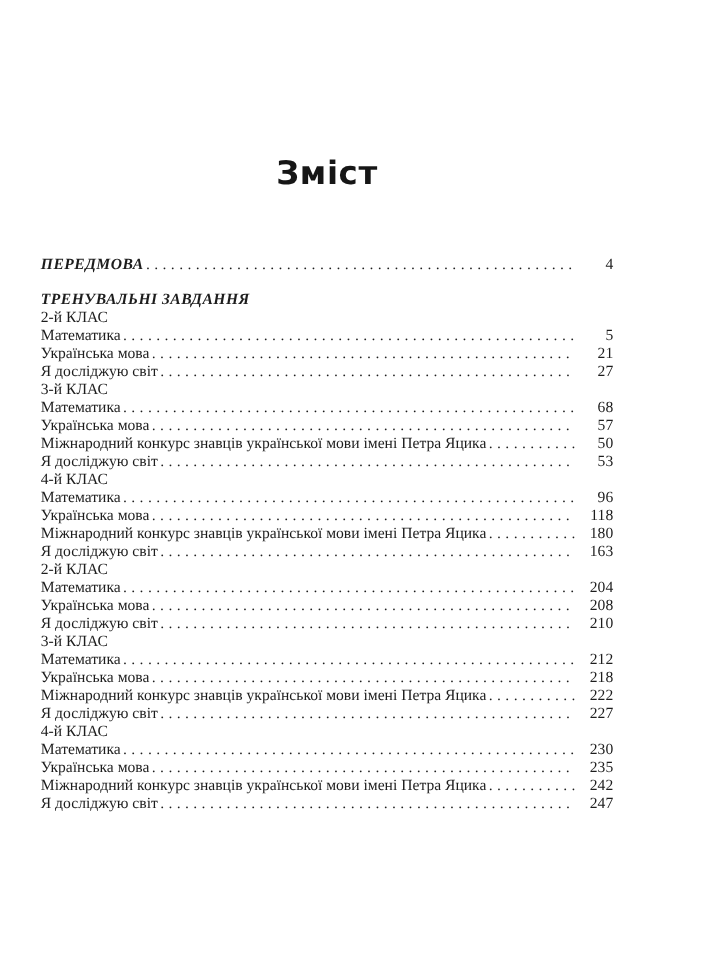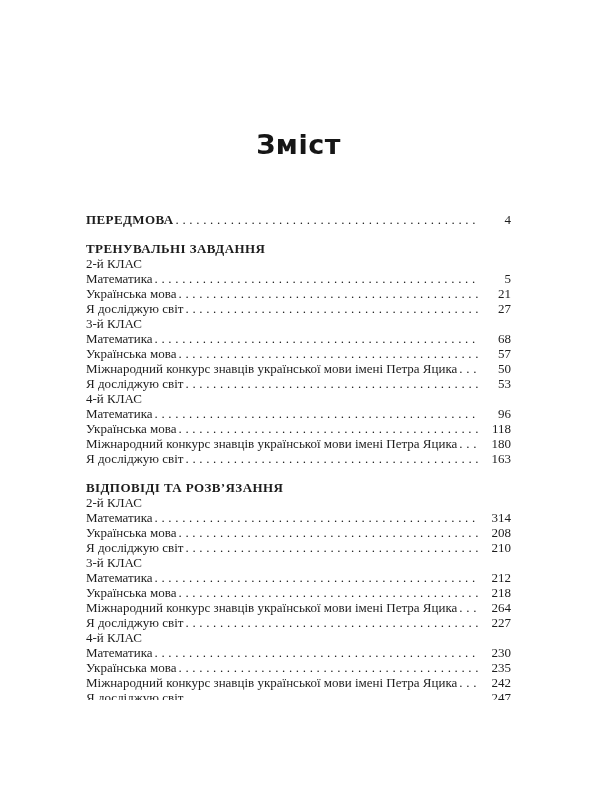--- a/index.html
+++ b/index.html
@@ -6,21 +6,21 @@
     margin: 0;
     padding: 0;
     background: #ffffff;
   }
   .page {
     position: relative;
     width: 600px;
     height: 700px;
     background: #ffffff;
     box-sizing: border-box;
-    padding: 130px 89px 0 86px;
+    padding: 130px 89px 0 34px;
     color: #1d1d1d;
     font-family: "Liberation Serif", serif;
     overflow: hidden;
   }
   .doc-title {
     margin: 0 0 52px 0;
     text-align: center;
     font-family: "DejaVu Sans", sans-serif;
     font-weight: 700;
     font-size: 27px;
@@ -39,20 +39,21 @@
     white-space: nowrap;
   }
   .toc-label {
     white-space: nowrap;
   }
   
   .type-chapter .toc-label,
   .type-section .toc-label {
     font-weight: 700;
     letter-spacing: 0.4px;
+    font-style: italic;
   }
   .type-section { margin-top: 14px; }
   .type-class   { margin-top: 0; }
   .type-chapter:not(:first-child) { margin-top: 10px; }
 
   .toc-dots {
     flex: 1 1 auto;
     overflow: hidden;
     white-space: nowrap;
     margin: 0 2px;
@@ -142,30 +143,27 @@
       <div class="toc-row type-entry">
         <span class="toc-label">Міжнародний конкурс знавців української мови імені Петра Яцика</span>
         <span class="toc-dots"></span>
         <span class="toc-page">180</span>
       </div>
       <div class="toc-row type-entry">
         <span class="toc-label">Я досліджую світ</span>
         <span class="toc-dots"></span>
         <span class="toc-page">163</span>
       </div>
-      <div class="toc-row type-section">
-        <span class="toc-label">ВІДПОВІДІ ТА РОЗВ’ЯЗАННЯ</span>
-      </div>
       <div class="toc-row type-class">
         <span class="toc-label">2-й КЛАС</span>
       </div>
       <div class="toc-row type-entry">
         <span class="toc-label">Математика</span>
         <span class="toc-dots"></span>
-        <span class="toc-page">314</span>
+        <span class="toc-page">204</span>
       </div>
       <div class="toc-row type-entry">
         <span class="toc-label">Українська мова</span>
         <span class="toc-dots"></span>
         <span class="toc-page">208</span>
       </div>
       <div class="toc-row type-entry">
         <span class="toc-label">Я досліджую світ</span>
         <span class="toc-dots"></span>
         <span class="toc-page">210</span>
@@ -179,21 +177,21 @@
         <span class="toc-page">212</span>
       </div>
       <div class="toc-row type-entry">
         <span class="toc-label">Українська мова</span>
         <span class="toc-dots"></span>
         <span class="toc-page">218</span>
       </div>
       <div class="toc-row type-entry">
         <span class="toc-label">Міжнародний конкурс знавців української мови імені Петра Яцика</span>
         <span class="toc-dots"></span>
-        <span class="toc-page">264</span>
+        <span class="toc-page">222</span>
       </div>
       <div class="toc-row type-entry">
         <span class="toc-label">Я досліджую світ</span>
         <span class="toc-dots"></span>
         <span class="toc-page">227</span>
       </div>
       <div class="toc-row type-class">
         <span class="toc-label">4-й КЛАС</span>
       </div>
       <div class="toc-row type-entry">

